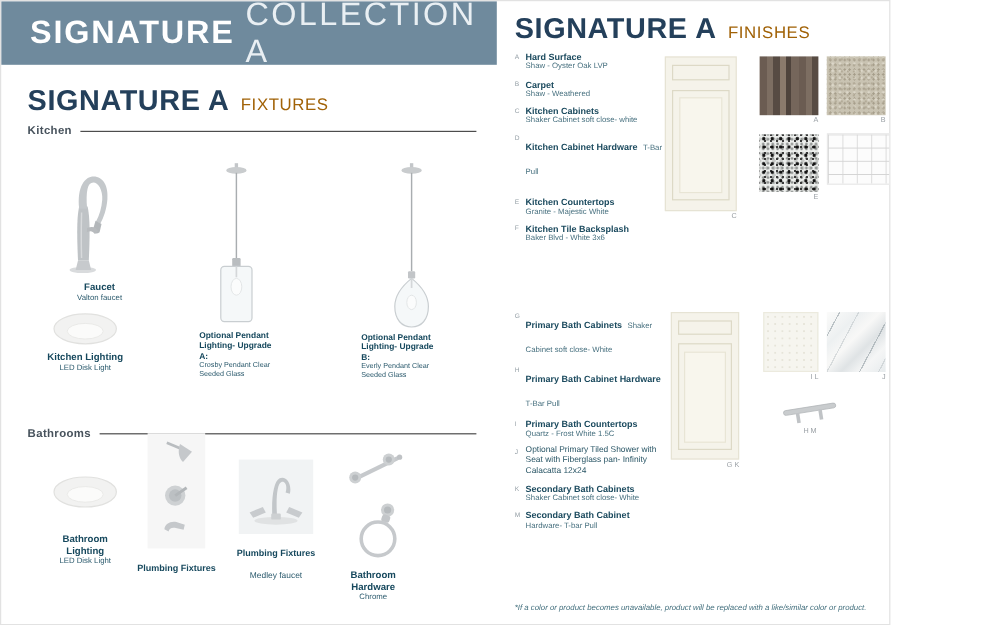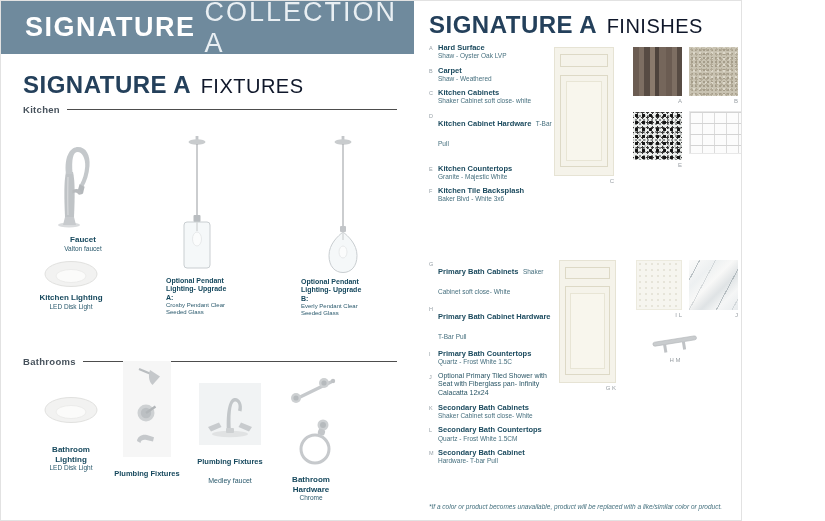--- a/index.html
+++ b/index.html
@@ -8,21 +8,21 @@
   #page{position:relative;width:742px;height:521px;background:#ffffff;border:1px solid #e2e2e2;overflow:hidden;}
 
   
   #banner{position:absolute;left:0;top:0;width:413px;height:53px;background:#6F8A9D;display:flex;align-items:center;padding-left:24px;}
   #banner .t-bold{color:#ffffff;font-size:27px;font-weight:700;letter-spacing:1.5px;}
   #banner .t-light{color:#e9eff3;font-size:27px;font-weight:300;letter-spacing:2px;margin-left:9px;}
 
   
   .sec-title{position:absolute;white-space:nowrap;}
   .sec-title .t-bold{color:#24405B;font-weight:700;font-size:24px;letter-spacing:.5px;}
-  .sec-title .t-light{color:#0f172a;font-weight:400;font-size:20px;letter-spacing:.5px;margin-left:5px;}
+  .sec-title .t-light{color:#a16207;font-weight:400;font-size:14px;letter-spacing:.5px;margin-left:5px;}
   #fixtures-title{left:22px;top:70px;}
   #finishes-title{left:428px;top:10px;}
 
   
   .subhead{position:absolute;left:22px;width:374px;display:flex;align-items:center;}
   .subhead .sh-label{font-size:9.5px;font-weight:700;color:#47525C;letter-spacing:.3px;flex:none;}
   .subhead .sh-rule{flex:1;height:1px;background:#4d4d4d;margin-left:7px;}
   #kitchen-head{top:103px;}
   #bathrooms-head{top:355px;}
 
@@ -292,27 +292,20 @@
         </span>
     </div>
     <div class="fin-item">
       <span class="fin-letter">K</span>
       <span class="fin-text">
           <span class="fin-name">Secondary Bath Cabinets</span>
           <span class="fin-desc">Shaker Cabinet soft close- White</span>
         </span>
     </div>
     <div class="fin-item">
-      <span class="fin-letter">L</span>
-      <span class="fin-text">
-          <span class="fin-name">Secondary Bath Countertops</span>
-          <span class="fin-desc">Quartz - Frost White 1.5CM</span>
-        </span>
-    </div>
-    <div class="fin-item">
       <span class="fin-letter">M</span>
       <span class="fin-text">
           <span class="fin-name">Secondary Bath Cabinet</span>
           <span class="fin-desc">Hardware- T-bar Pull</span>
         </span>
     </div>
   </div>
 
   <div class="sw door" style="left:553px;top:46px;width:60px;height:129px;">
     <div class="rail"></div>

